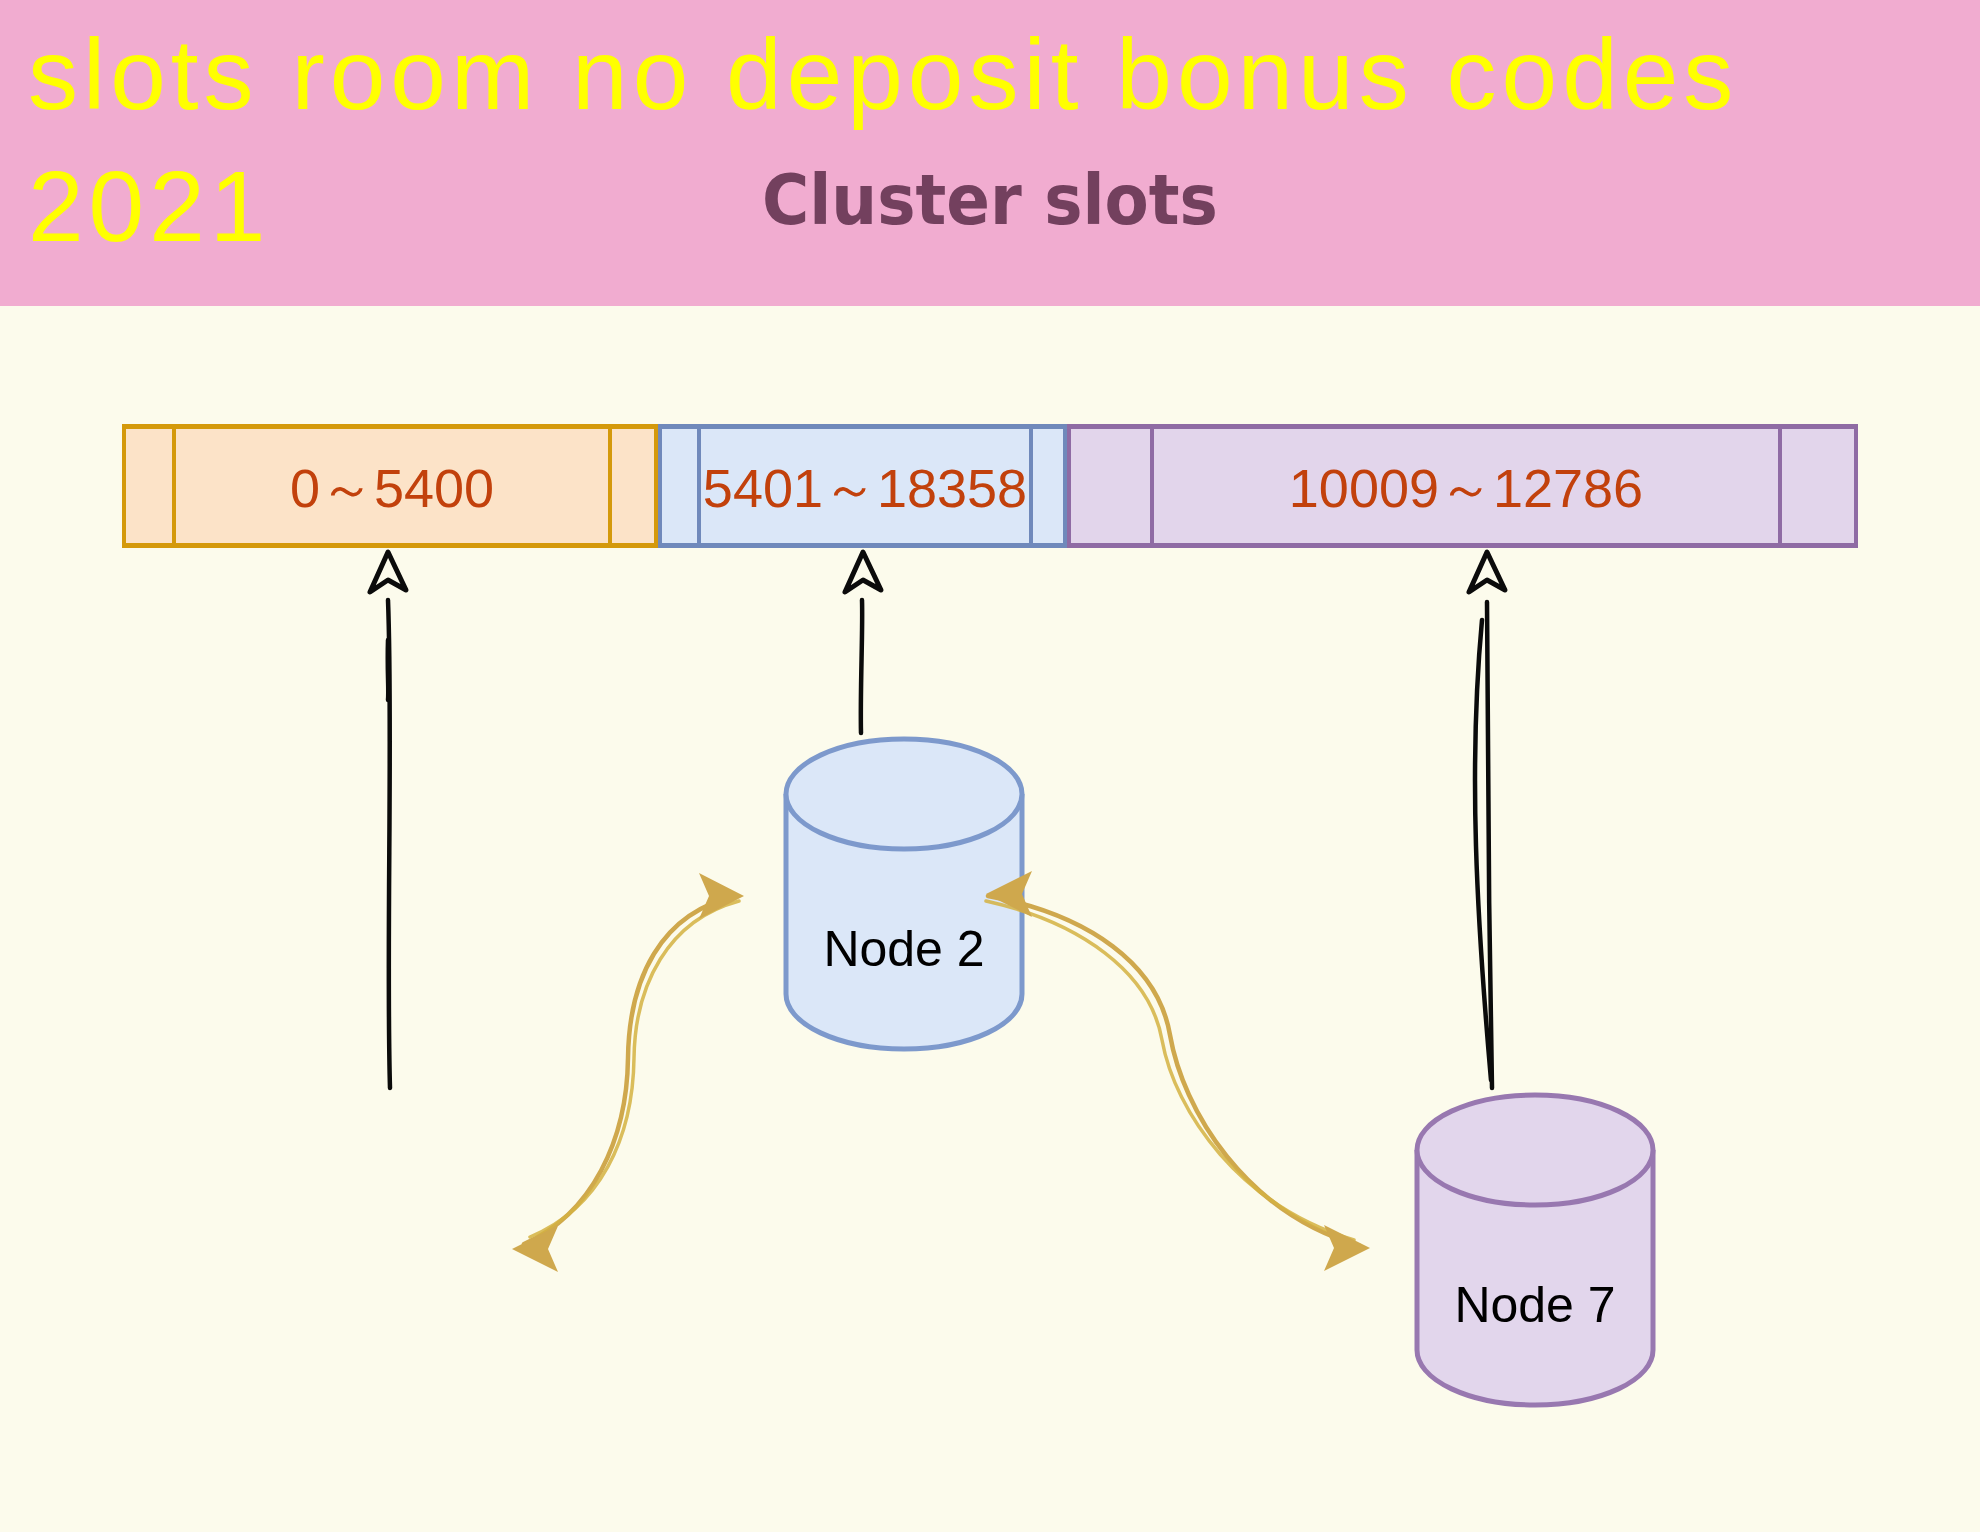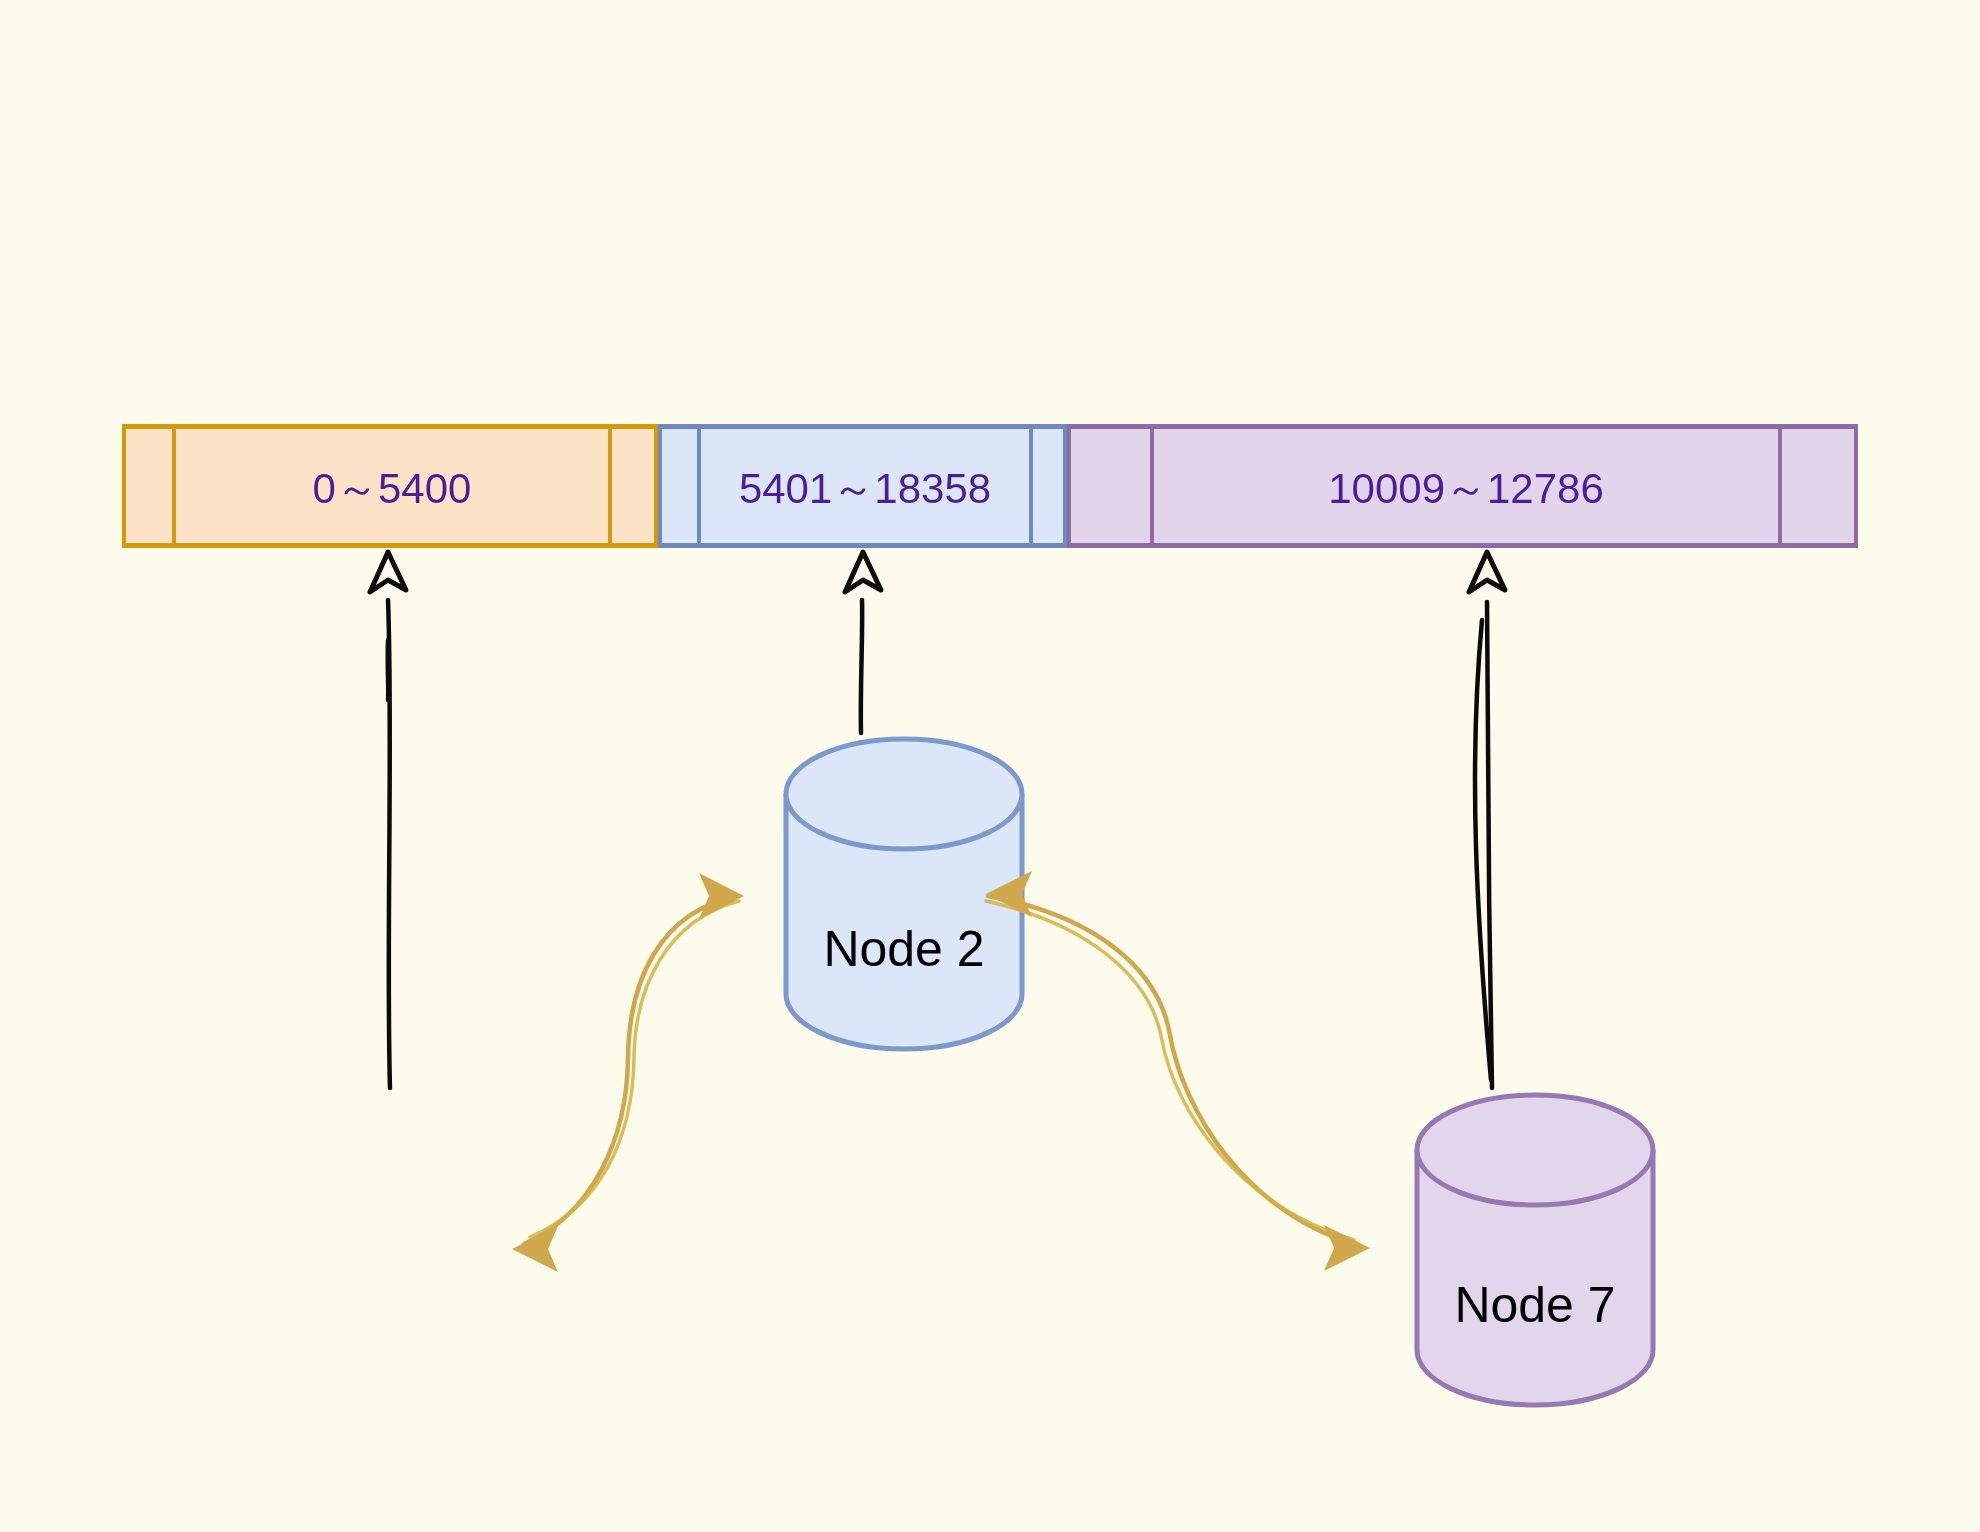--- a/index.html
+++ b/index.html
@@ -45,21 +45,21 @@
   #segment-orange{left:0;width:536px;background:#FCE3C8;border-color:#D4990B;}
   #segment-blue  {left:536px;width:409px;background:#DBE7F8;border-color:#7089BB;}
   #segment-purple{left:945px;width:791px;background:#E2D5EB;border-color:#8F6BA4;}
   .divider{position:absolute;top:0;bottom:0;width:4px;}
   #segment-orange .divider{background:#D4990B;}
   #segment-blue   .divider{background:#7089BB;}
   #segment-purple .divider{background:#8F6BA4;}
   .seg-label{
     position:absolute;top:0;height:120px;
     display:flex;align-items:center;justify-content:center;
-    font-size:42px;color:#4c1d95;white-space:nowrap;
+    font-size:54px;color:#c2410c;white-space:nowrap;
   }
   
   .node{position:absolute;width:242px;height:316px;margin-left:41px;}
   #node-1{left:268px;top:1092px;}
   #node-2{left:742px;top:736px;}
   #node-3{left:1373px;top:1092px;}
   .node-label{
     position:absolute;left:0;width:242px;top:188px;height:50px;
     display:flex;align-items:center;justify-content:center;
     font-size:50px;color:#000;white-space:nowrap;
@@ -71,20 +71,25 @@
   .gold-shaft{fill:none;stroke:#CFA84D;stroke-width:4.5;stroke-linecap:round;}
   .gold-shaft2{fill:none;stroke:#D4B142;stroke-width:3.5;stroke-linecap:round;opacity:.85;}
   .gold-head{fill:#CFA84D;stroke:none;}
   .cyl-stroke{stroke-width:5;}
 </style>
 </head>
 <body>
 
 <div id="canvas">
 
+  <div id="header">
+    <div class="title-line" id="title-line1">slots room no deposit bonus codes</div>
+    <div class="title-line" id="title-line2">2021</div>
+    <div id="subtitle">Cluster slots</div>
+  </div>
 
   <div id="slot-bar">
     <div class="segment" id="segment-orange">
       <div class="divider" style="left:46px"></div>
       <div class="divider" style="left:482px"></div>
       <div class="seg-label" style="left:50px;width:432px">0～5400</div>
     </div>
     <div class="segment" id="segment-blue">
       <div class="divider" style="left:35px"></div>
       <div class="divider" style="left:367px"></div>

